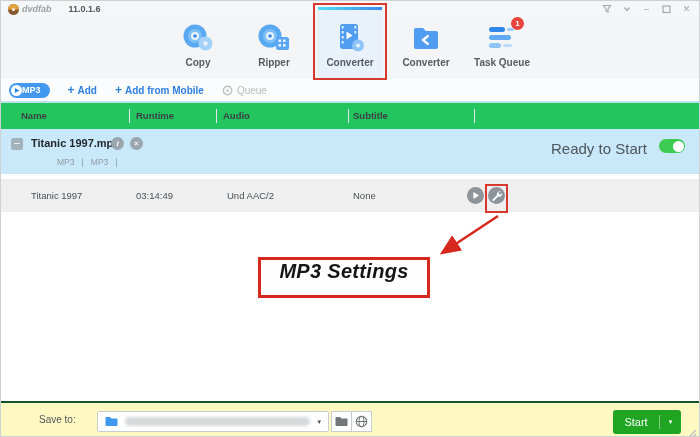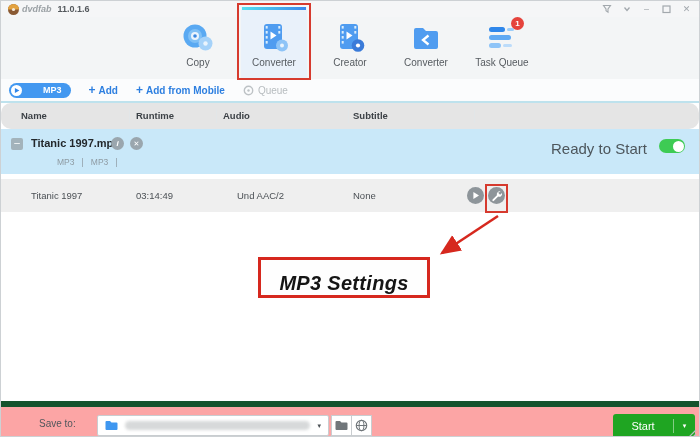--- a/index.html
+++ b/index.html
@@ -5,54 +5,54 @@
   * { margin:0; padding:0; box-sizing:border-box; }
   body { background:#e8e8e8; font-family:"Liberation Sans", sans-serif; }
   .app { position:relative; width:700px; height:437px; background:#fff;
          border:1px solid #cdd1d4; overflow:hidden; font-family:"Liberation Sans", sans-serif; }
 
   
   .titlebar { position:absolute; top:0; left:0; right:0; height:16px; background:#f5f6f7;
               display:flex; align-items:center; padding:0 7px; }
   .logo-wrap { display:flex; align-items:center; gap:3px; }
   .logo-text { font-size:9px; color:#9aa0a4; font-weight:bold; font-style:italic; }
-  .version { font-size:9px; color:#53585c; font-weight:bold; margin-left:3px;text-align:center; }
+  .version { font-size:9px; color:#53585c; font-weight:bold; margin-left:14px;text-align:center; }
   .win-controls { margin-left:auto; display:flex; align-items:center; gap:9px;
                   color:#a2a8ad; font-size:9px; line-height:1; }
   .wc { width:11px; height:11px; display:flex; align-items:center; justify-content:center; cursor:pointer; }
 
   
   .toolbar { position:absolute; top:16px; left:0; right:0; height:62px; background:#f3f5f6;
              display:flex; justify-content:center; gap:10px; }
   .tb-item { width:66px; display:flex; flex-direction:column; align-items:center;
              padding-top:5px; position:relative; cursor:pointer; }
   .tb-icon { width:34px; height:32px; position:relative; z-index:1; }
-  .tb-label { font-size:10px; color:#565b60; margin-top:3px; white-space:nowrap; position:relative; z-index:1; }
+  .tb-label { font-size:10px; color:#565b60; margin-top:3px; white-space:nowrap; position:relative; z-index:1;font-weight:bold; }
   .sel-bg { position:absolute; top:-10px; left:0; right:0; bottom:0; background:#e9f1fa; z-index:0; }
   .sel-line { position:absolute; top:-10px; left:1px; right:1px; height:3px; z-index:2;
               background:linear-gradient(90deg,#55dff0,#3a86ec); }
   .red-outline { position:absolute; top:-14px; left:-4px; width:calc(100% + 8px); height:77px;
                  border:2px solid #d63a2e; z-index:3; pointer-events:none; }
   .badge { position:absolute; top:0px; right:11px; min-width:13px; height:13px; padding:0 3px;
            border-radius:7px; background:#e5433c; color:#fff; font-size:8px; font-weight:bold;
            display:flex; align-items:center; justify-content:center; z-index:2; }
 
   
   .subtoolbar { position:absolute; top:78px; left:0; right:0; height:24px; background:#fbfcfd;
                 border-bottom:2px solid #bee2ed; display:flex; align-items:center;
                 padding-left:8px; gap:18px; }
-  .mp3-pill { display:flex; align-items:center; gap:21px; background:#4398f0; border-radius:8px;
+  .mp3-pill { display:flex; align-items:center; gap:0; background:#4398f0; border-radius:8px;
               height:15px; padding:0 9px 0 2px; color:#fff; font-size:9px; font-weight:bold; cursor:pointer; }
   .link-btn { display:flex; align-items:center; gap:3px; color:#2d7fe0; font-size:10px;
               font-weight:bold; cursor:pointer; }
   .plus-glyph { font-size:12px; font-weight:bold; }
   .merge-btn { display:flex; align-items:center; gap:4px; color:#b7bcbf; font-size:10px; cursor:default; }
 
   
-  .thead { position:absolute; top:102px; left:0; right:0; height:26px; background:#e5e5e5;border-radius:10px; }
+  .thead { position:absolute; top:102px; left:0; right:0; height:26px; background:#22c55e; }
   .th { position:absolute; top:0; height:26px; line-height:26px; font-size:9.5px;
         font-weight:bold; color:#3c4146; }
   .th-div { position:absolute; top:6px; width:1px; height:14px; background:#e2e6e8; }
 
   
   .group-row { position:absolute; top:128px; left:0; right:0; height:45px; background:#c9e8f9; cursor:pointer; }
   .collapse-box { position:absolute; left:10px; top:9px; width:12px; height:12px; background:#a3b3bb;
                   border-radius:2px; color:#fff; font-size:10px; line-height:10px; text-align:center; cursor:pointer; }
   .group-name { position:absolute; left:30px; top:8px; font-size:11px; font-weight:bold; color:#23282c; }
   .circle-btn { position:absolute; top:8px; width:13px; height:13px; border-radius:50%;
@@ -68,37 +68,37 @@
   
   .detail-row { position:absolute; top:178px; left:0; right:0; height:33px; background:#efefef; cursor:pointer; }
   .td { position:absolute; top:0; height:40px; line-height:33px; font-size:9.5px; color:#4b5055; }
   .row-icon { position:absolute; top:8px; width:17px; height:17px; cursor:pointer; }
 
   
   .redbox-wrench { position:absolute; left:484px; top:183px; width:23px; height:29px;
                    border:2px solid #d63a2e; pointer-events:none; }
   .arrow-svg { position:absolute; left:425px; top:205px; width:85px; height:55px; pointer-events:none; }
   .note-box { position:absolute; left:257px; top:256px; width:172px; height:41px;
-              border:3px solid #d6281e; background:#fefefe; display:flex; align-items:flex-end;
+              border:3px solid #d6281e; background:#fefefe; display:flex; align-items:flex-start;
               justify-content:center; }
   .note-text { font-size:20px; font-weight:bold; font-style:italic; color:#151515; letter-spacing:.3px; }
 
   
-  .footer { position:absolute; top:400px; left:0; right:0; height:37px; background:#fca5a5;
-            border-top:6px solid #14532d; }
+  .footer { position:absolute; top:400px; left:0; right:0; height:37px; background:#fef9c3;
+            border-top:2px solid #14532d; }
   .save-label { position:absolute; left:38px; top:0; height:35px; line-height:33px; font-size:10px; color:#50575c; }
   .path-input { position:absolute; left:96px; top:8px; width:232px; height:21px; background:#fff;
                 border:1px solid #c9cdd0; border-radius:2px; display:flex; align-items:center;
                 padding:0 7px; gap:7px; cursor:pointer; }
   .blurred-path { flex:1; height:9px; background:#d7d9da; border-radius:5px; filter:blur(1.5px); }
   .input-caret { color:#4b5055; font-size:7px; cursor:pointer; }
   .io-group { position:absolute; left:331px; top:8px; height:21px; display:flex; }
   .io-btn { width:21px; height:21px; background:#fff; border:1px solid #c9cdd0; display:flex;
             align-items:center; justify-content:center; margin-left:-1px; cursor:pointer; }
-  .start-btn { position:absolute; left:612px; top:7px; width:82px; height:24px; background:#1fa522;
+  .start-btn { position:absolute; left:612px; top:7px; width:68px; height:24px; background:#1fa522;
                border-radius:3px; display:flex; color:#fff; cursor:pointer; }
   .start-main { flex:1; display:flex; align-items:center; justify-content:center; font-size:11px; }
   .start-divider { width:1px; background:rgba(255,255,255,.45); margin:5px 0; }
   .start-caret { width:21px; display:flex; align-items:center; justify-content:center; font-size:7px; }
   .resize-grip { position:absolute; right:2px; bottom:1px; width:10px; height:10px; }
 </style>
 </head>
 <body>
 
 <div class="app">
@@ -143,20 +143,36 @@
             <circle cx="14" cy="14" r="7" fill="#7fc0f6"></circle>
           <circle cx="14" cy="14" r="4" fill="#eaf4fd"></circle>
             <circle cx="14" cy="14" r="1.8" fill="#3a87e0"></circle>
           <circle cx="24.5" cy="21.5" r="7" fill="#a5d2f9"></circle>
             <circle cx="24.5" cy="21.5" r="2.2" fill="#eaf4fd"></circle>
         </svg>
       </div>
       <div class="tb-label">Copy</div>
     </div>
 
+    <div class="tb-item">
+      <div class="tb-icon">
+        <svg width="34" height="32" viewBox="0 0 34 32">
+          <circle cx="13" cy="14" r="11.5" fill="#59a9f2"></circle>
+            <circle cx="13" cy="14" r="7" fill="#7fc0f6"></circle>
+          <circle cx="13" cy="14" r="4" fill="#eaf4fd"></circle>
+            <circle cx="13" cy="14" r="1.8" fill="#3a87e0"></circle>
+          <rect x="19" y="15" width="13" height="13" rx="2.5" fill="#5aa5f1"></rect>
+          <rect x="21.5" y="17.5" width="2.6" height="2.6" fill="#eaf4fd"></rect>
+            <rect x="26" y="17.5" width="2.6" height="2.6" fill="#eaf4fd"></rect>
+          <rect x="21.5" y="22" width="2.6" height="2.6" fill="#eaf4fd"></rect>
+            <rect x="26" y="22" width="2.6" height="2.6" fill="#eaf4fd"></rect>
+        </svg>
+      </div>
+      <div class="tb-label">Ripper</div>
+    </div>
 
     <div class="tb-item selected">
       <div class="sel-bg"></div>
       <div class="sel-line"></div>
       <div class="red-outline"></div>
       <div class="tb-icon">
         <svg width="34" height="32" viewBox="0 0 34 32">
           <rect x="7" y="2" width="18" height="25" rx="3" fill="#4f9cf0"></rect>
           <rect x="8.7" y="4" width="2" height="2.6" fill="#dceefb"></rect>
             <rect x="8.7" y="9" width="2" height="2.6" fill="#dceefb"></rect>
@@ -165,37 +181,20 @@
           <rect x="21.3" y="4" width="2" height="2.6" fill="#dceefb"></rect>
             <rect x="21.3" y="9" width="2" height="2.6" fill="#dceefb"></rect>
           <path d="M13.5 9.5 L19.5 13.5 L13.5 17.5 z" fill="#fff"></path>
           <circle cx="25" cy="23.5" r="6" fill="#8ec4f7"></circle>
             <circle cx="25" cy="23.5" r="2" fill="#eaf4fd"></circle>
         </svg>
       </div>
       <div class="tb-label">Converter</div>
     </div>
 
-    <div class="tb-item">
-      <div class="tb-icon">
-        <svg width="34" height="32" viewBox="0 0 34 32">
-          <rect x="7" y="2" width="18" height="25" rx="3" fill="#4f9cf0"></rect>
-          <rect x="8.7" y="4" width="2" height="2.6" fill="#dceefb"></rect>
-            <rect x="8.7" y="9" width="2" height="2.6" fill="#dceefb"></rect>
-          <rect x="8.7" y="14" width="2" height="2.6" fill="#dceefb"></rect>
-            <rect x="8.7" y="19" width="2" height="2.6" fill="#dceefb"></rect>
-          <rect x="21.3" y="4" width="2" height="2.6" fill="#dceefb"></rect>
-            <rect x="21.3" y="9" width="2" height="2.6" fill="#dceefb"></rect>
-          <path d="M13.5 9.5 L19.5 13.5 L13.5 17.5 z" fill="#fff"></path>
-          <circle cx="25" cy="23.5" r="6.3" fill="#3a7bd9"></circle>
-            <circle cx="25" cy="23.5" r="2.1" fill="#fff"></circle>
-        </svg>
-      </div>
-      <div class="tb-label">Creator</div>
-    </div>
 
     <div class="tb-item">
       <div class="tb-icon">
         <svg width="34" height="32" viewBox="0 0 34 32">
           <path d="M5 8 a2 2 0 0 1 2 -2 h7 l3 3 h10 a2 2 0 0 1 2 2 v14 a2 2 0 0 1 -2 2 H7 a2 2 0 0 1 -2 -2 z" fill="#4f9cf0"></path>
           <path d="M19.5 13.5 l-5.5 4.5 5.5 4.5" stroke="#fff" stroke-width="2.3" fill="none"></path>
         </svg>
       </div>
       <div class="tb-label">Converter</div>
     </div>
@@ -259,21 +258,21 @@
     <div class="group-profiles">MP3   |   MP3   |</div>
     <div class="status">Ready to Start</div>
     <div class="toggle">
       <div class="knob"></div>
     </div>
   </div>
 
   <div class="detail-row">
     <span class="td" style="left:30px">Titanic 1997</span>
     <span class="td" style="left:135px">03:14:49</span>
-    <span class="td" style="left:236px">Und AAC/2</span>
+    <span class="td" style="left:226px">Und AAC/2</span>
     <span class="td" style="left:352px">None</span>
     <span class="row-icon" style="left:466px">
       <svg width="17" height="17" viewBox="0 0 17 17">
         <circle cx="8.5" cy="8.5" r="8.5" fill="#8e959a"></circle>
         <path d="M6.4 5 L12 8.5 L6.4 12 z" fill="#fff"></path>
       </svg>
     </span>
     <span class="row-icon" style="left:487px">
       <svg width="17" height="17" viewBox="0 0 17 17">
         <circle cx="8.5" cy="8.5" r="8.5" fill="#8e959a"></circle>

